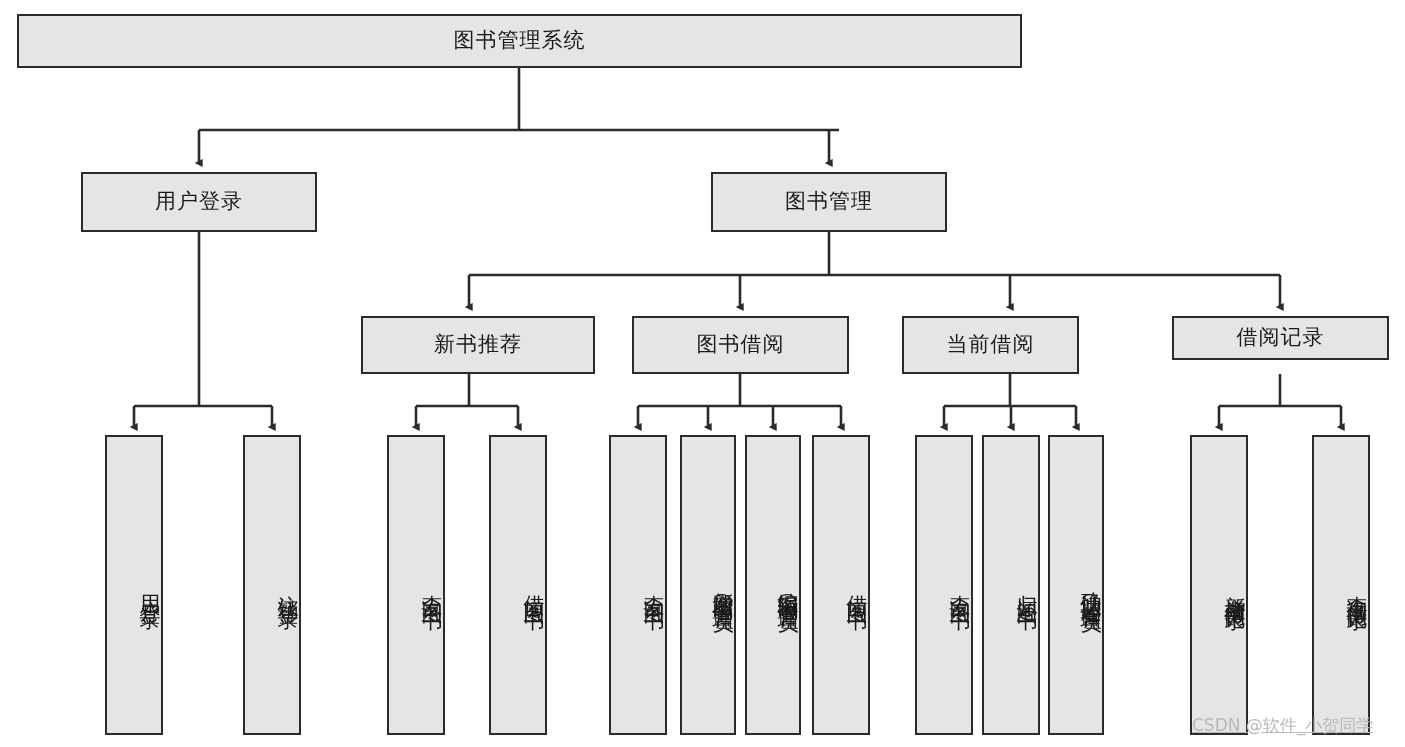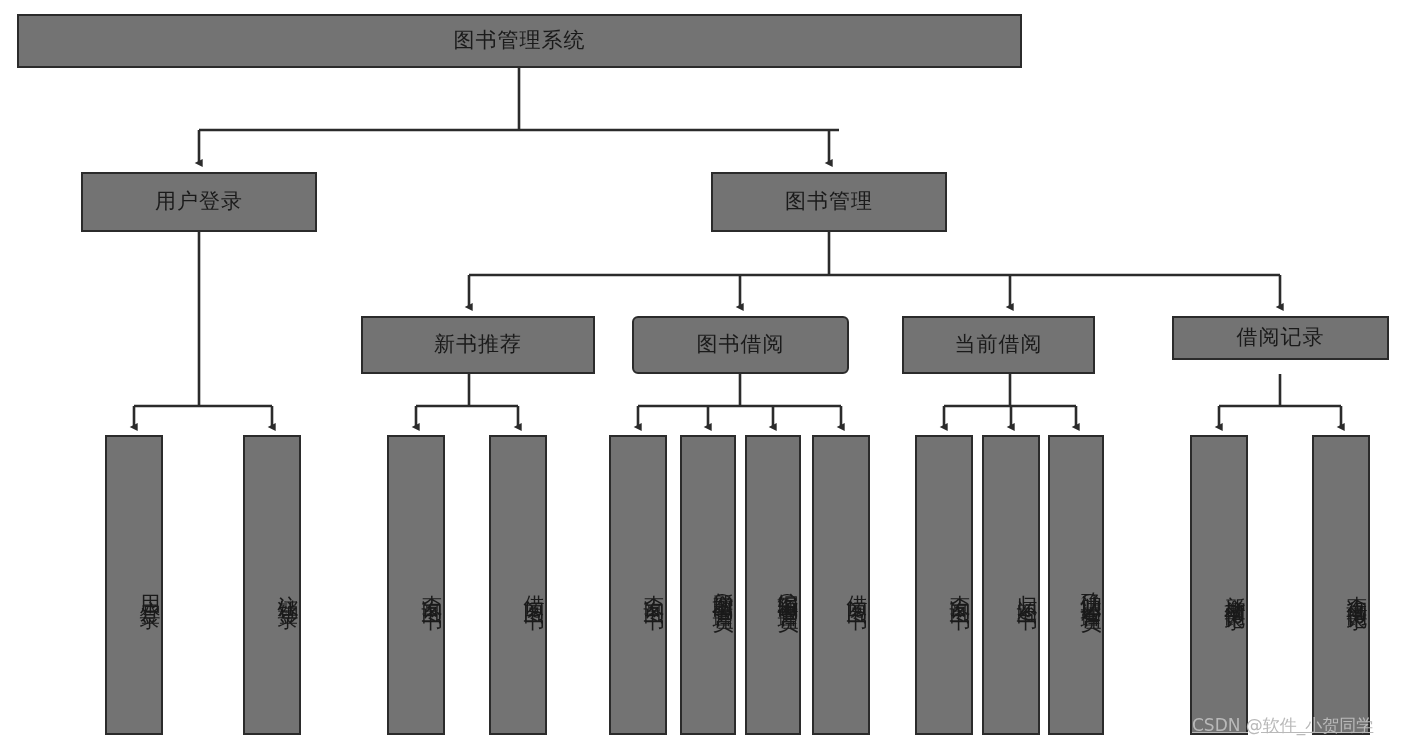--- a/index.html
+++ b/index.html
@@ -23,21 +23,21 @@
     position: absolute;
     left: 0;
     top: 0;
     width: 1405px;
     height: 747px;
   }
   .node {
     position: absolute;
     box-sizing: border-box;
     border: 2px solid #2b2b2b;
-    background: #737373;
+    background: #e5e5e5;
     display: flex;
     align-items: center;
     justify-content: center;
     color: #1a1a1a;
   }
   .node.horizontal {
     font-size: 21px;
     letter-spacing: 1px;
     line-height: 1.1;
   }
@@ -127,24 +127,24 @@
   <div class="node horizontal" style="left: 81px; top: 172px; width: 236px; height: 60px;">
     <span>用户登录</span>
   </div>
   <div class="node horizontal" style="left: 711px; top: 172px; width: 236px; height: 60px;">
     <span>图书管理</span>
   </div>
 
   <div class="node horizontal" style="left: 361px; top: 316px; width: 234px; height: 58px;">
     <span>新书推荐</span>
   </div>
-  <div class="node horizontal" style="left: 632px; top: 316px; width: 217px; height: 58px; border-radius: 6px;">
+  <div class="node horizontal" style="left: 632px; top: 316px; width: 217px; height: 58px;">
     <span>图书借阅</span>
   </div>
-  <div class="node horizontal" style="left: 902px; top: 316px; width: 193px; height: 58px;">
+  <div class="node horizontal" style="left: 902px; top: 316px; width: 177px; height: 58px;">
     <span>当前借阅</span>
   </div>
   <div class="node horizontal" style="left: 1172px; top: 316px; width: 217px; height: 44px;">
     <span>借阅记录</span>
   </div>
 
   <div class="node vertical" style="left: 105px; top: 435px; width: 58px; height: 300px;">
     <span class="vtext">用户登录</span>
   </div>
   <div class="node vertical" style="left: 243px; top: 435px; width: 58px; height: 300px;">

